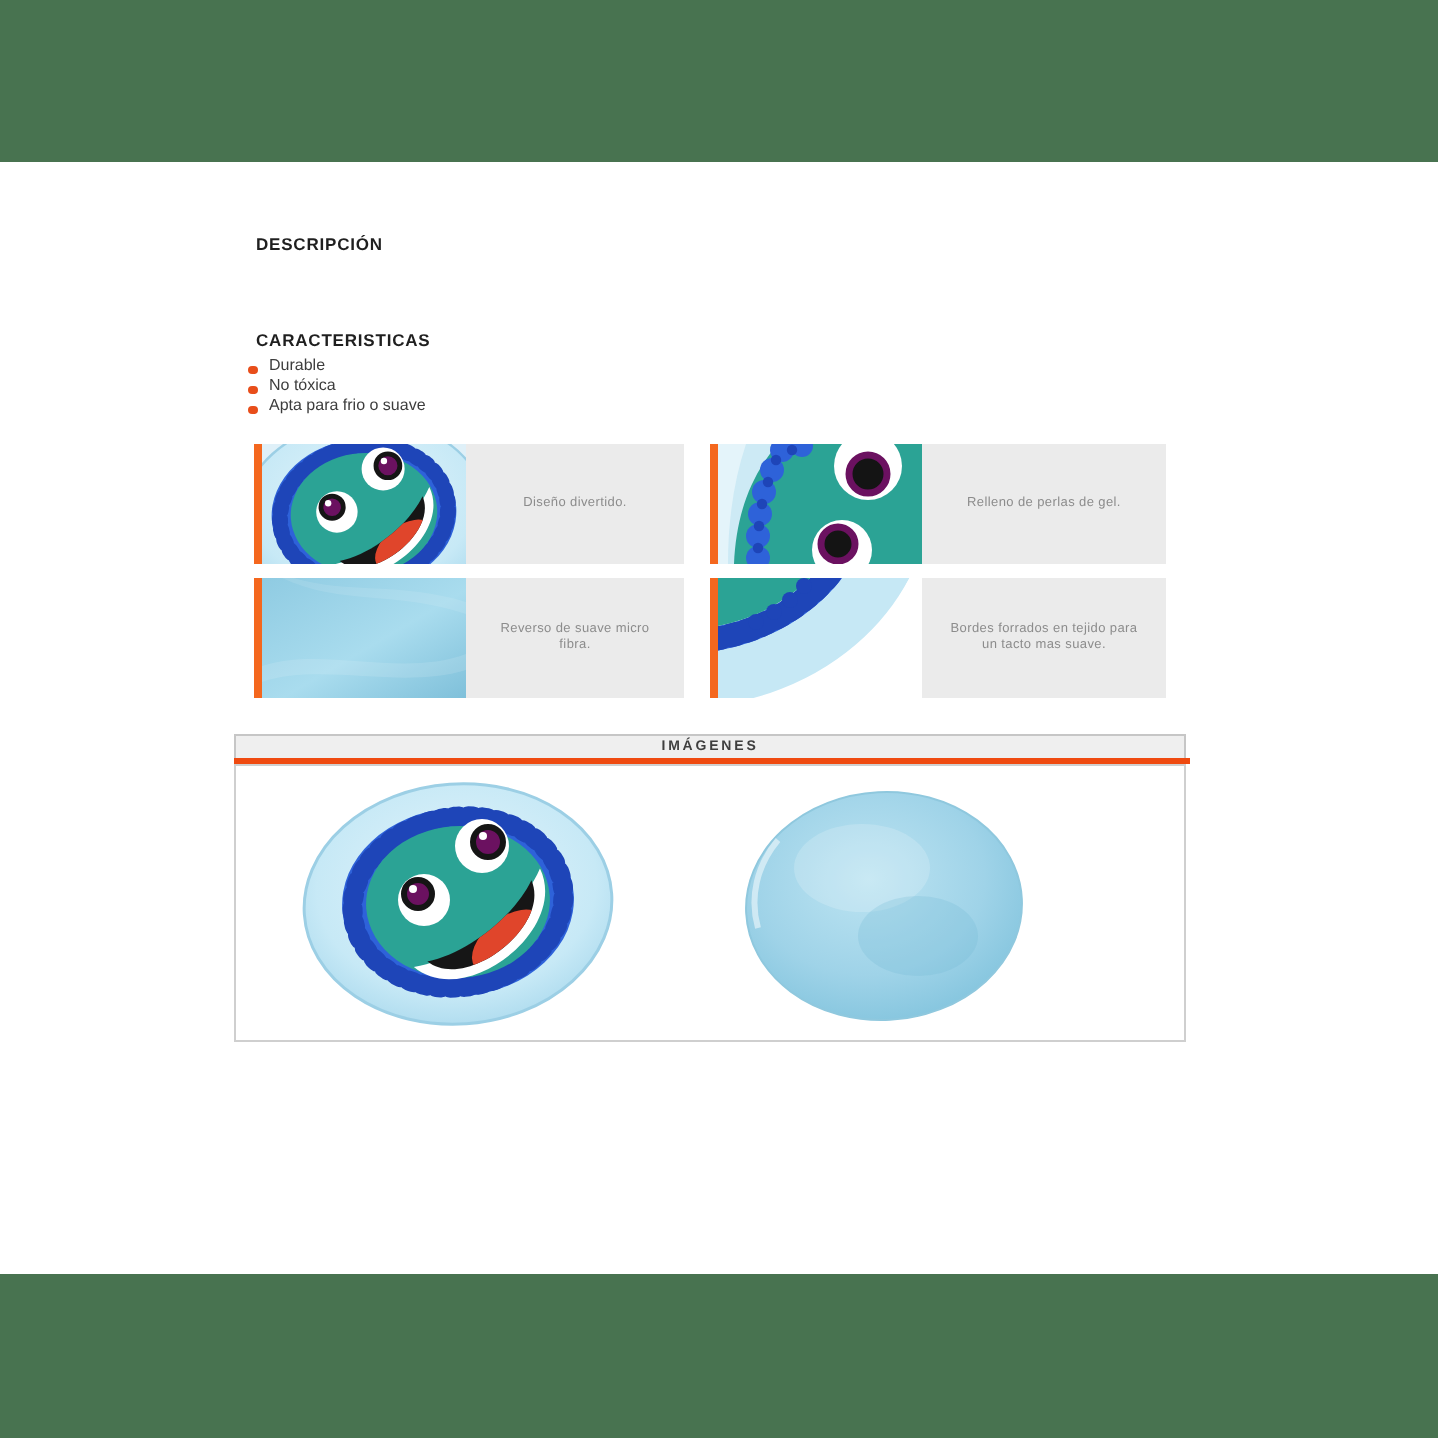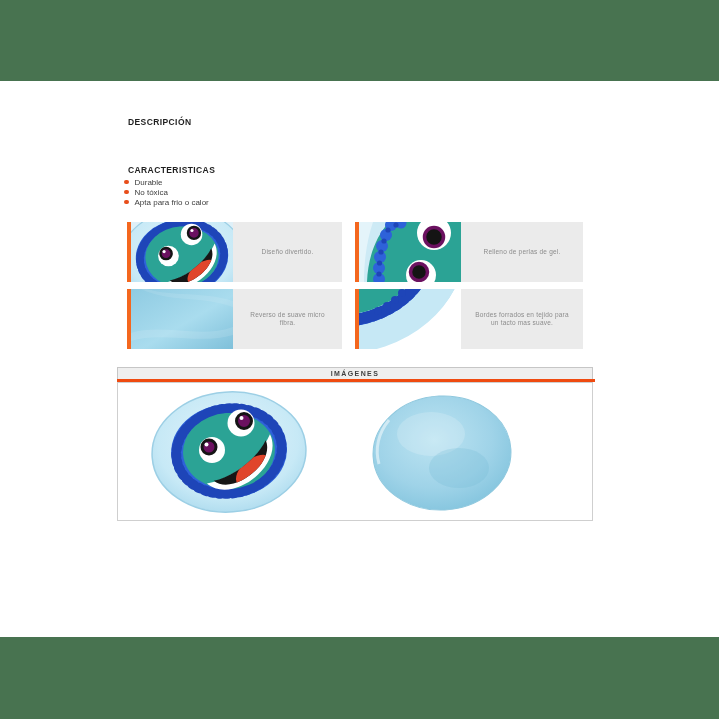--- a/index.html
+++ b/index.html
@@ -13,21 +13,21 @@
 
   .h{position:absolute;left:123px;margin:5px;font-size:8.5px;font-weight:bold;
      letter-spacing:.4px;color:#1f1f1f;}
   .h.desc{top:112px;}
   .h.carac{top:160px;}
 
   .body-text{position:absolute;left:123px;top:131px;width:479px;margin:0;
      font-size:8.5px;line-height:10.5px;text-align:justify;color:#3d3d3d;}
 
   .bullets{position:absolute;left:124px;top:177px;margin:0;padding:0;list-style:none;}
-  .bullets li{display:flex;align-items:center;height:10px;font-size:8px;color:#3d3d3d;}
+  .bullets li{display:flex;align-items:flex-end;height:10px;font-size:8px;color:#3d3d3d;}
   .dot{width:4.5px;height:4.5px;border-radius:50%;background:var(--accent-bullet,#E84E1A);
        margin-right:6px;flex:0 0 auto;}
 
   .features{position:absolute;left:127px;top:222px;width:456px;
      display:grid;grid-template-columns:215px 228px;grid-template-rows:60px 60px;
      column-gap:13px;row-gap:7px;}
   .card{display:flex;height:60px;}
   .obar{width:4px;flex:0 0 auto;background:var(--accent-bar,#F4671E);}
   .thumb{width:102px;height:60px;flex:0 0 auto;overflow:hidden;background:#dff0f8;}
   .thumb svg{display:block;}
@@ -102,21 +102,21 @@
     <li>
       <span class="dot"></span>
       <span>Durable</span>
     </li>
     <li>
       <span class="dot"></span>
       <span>No tóxica</span>
     </li>
     <li>
       <span class="dot"></span>
-      <span>Apta para frio o calor</span>
+      <span>Apta para frio o suave</span>
     </li>
   </ul>
 
   <div class="features">
 
     <div class="card">
       <div class="obar"></div>
       <div class="thumb">
         <svg width="102" height="60" viewBox="16 12 128 86" preserveAspectRatio="xMidYMid slice">
             <use href="#front-art"></use>

